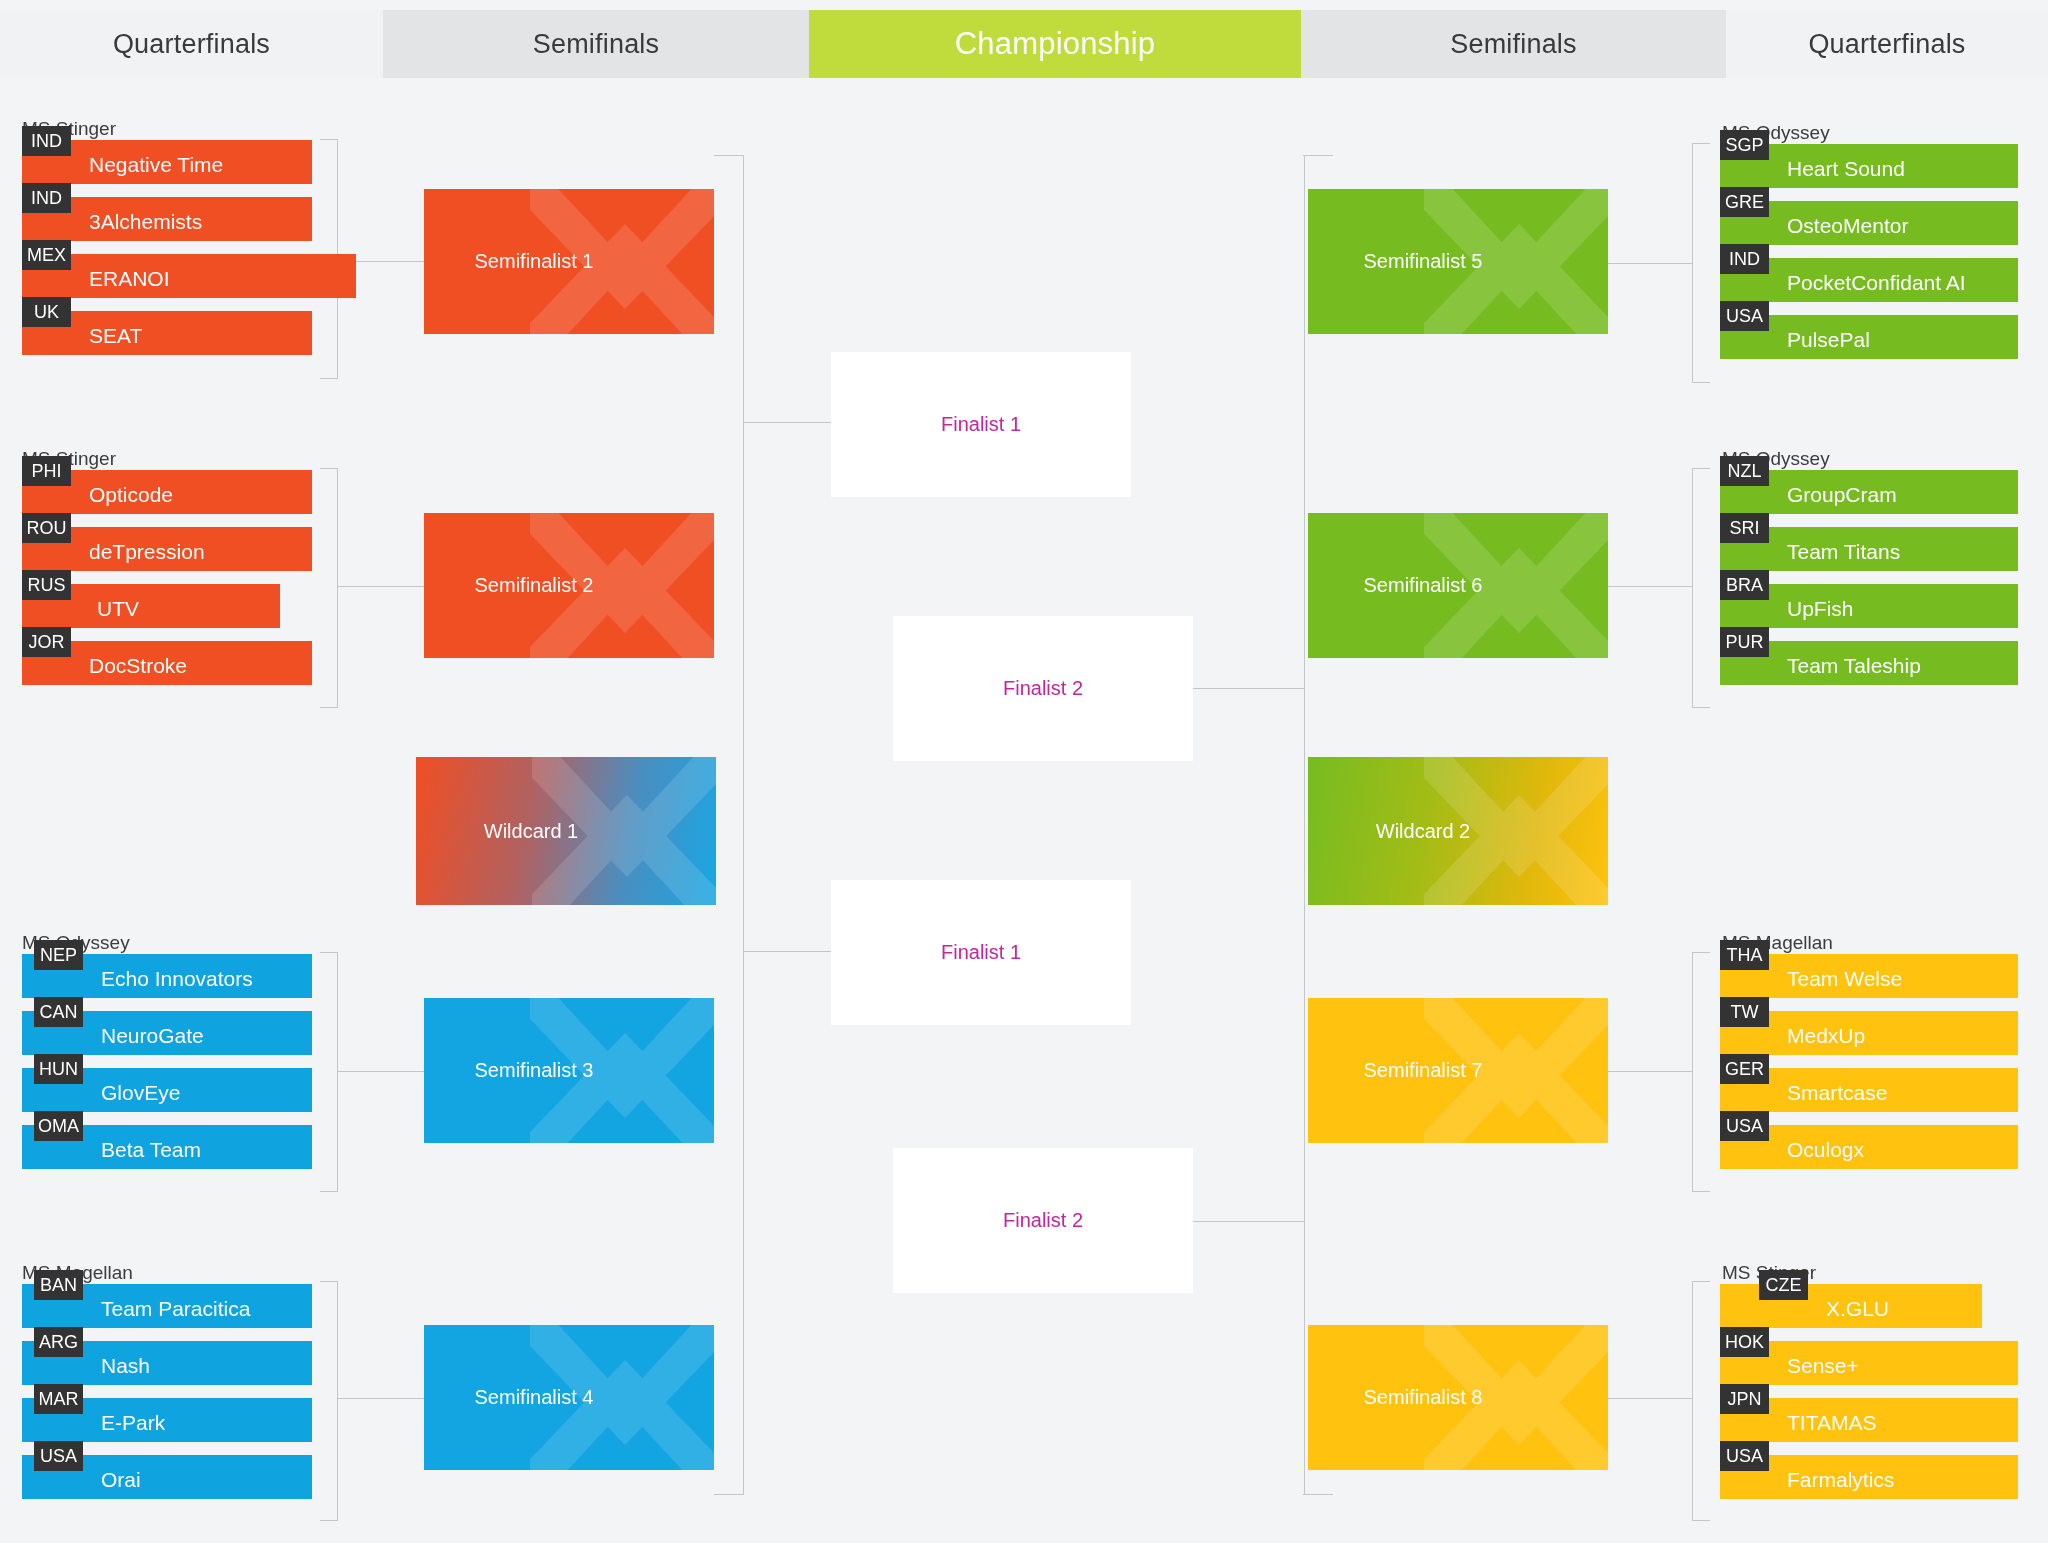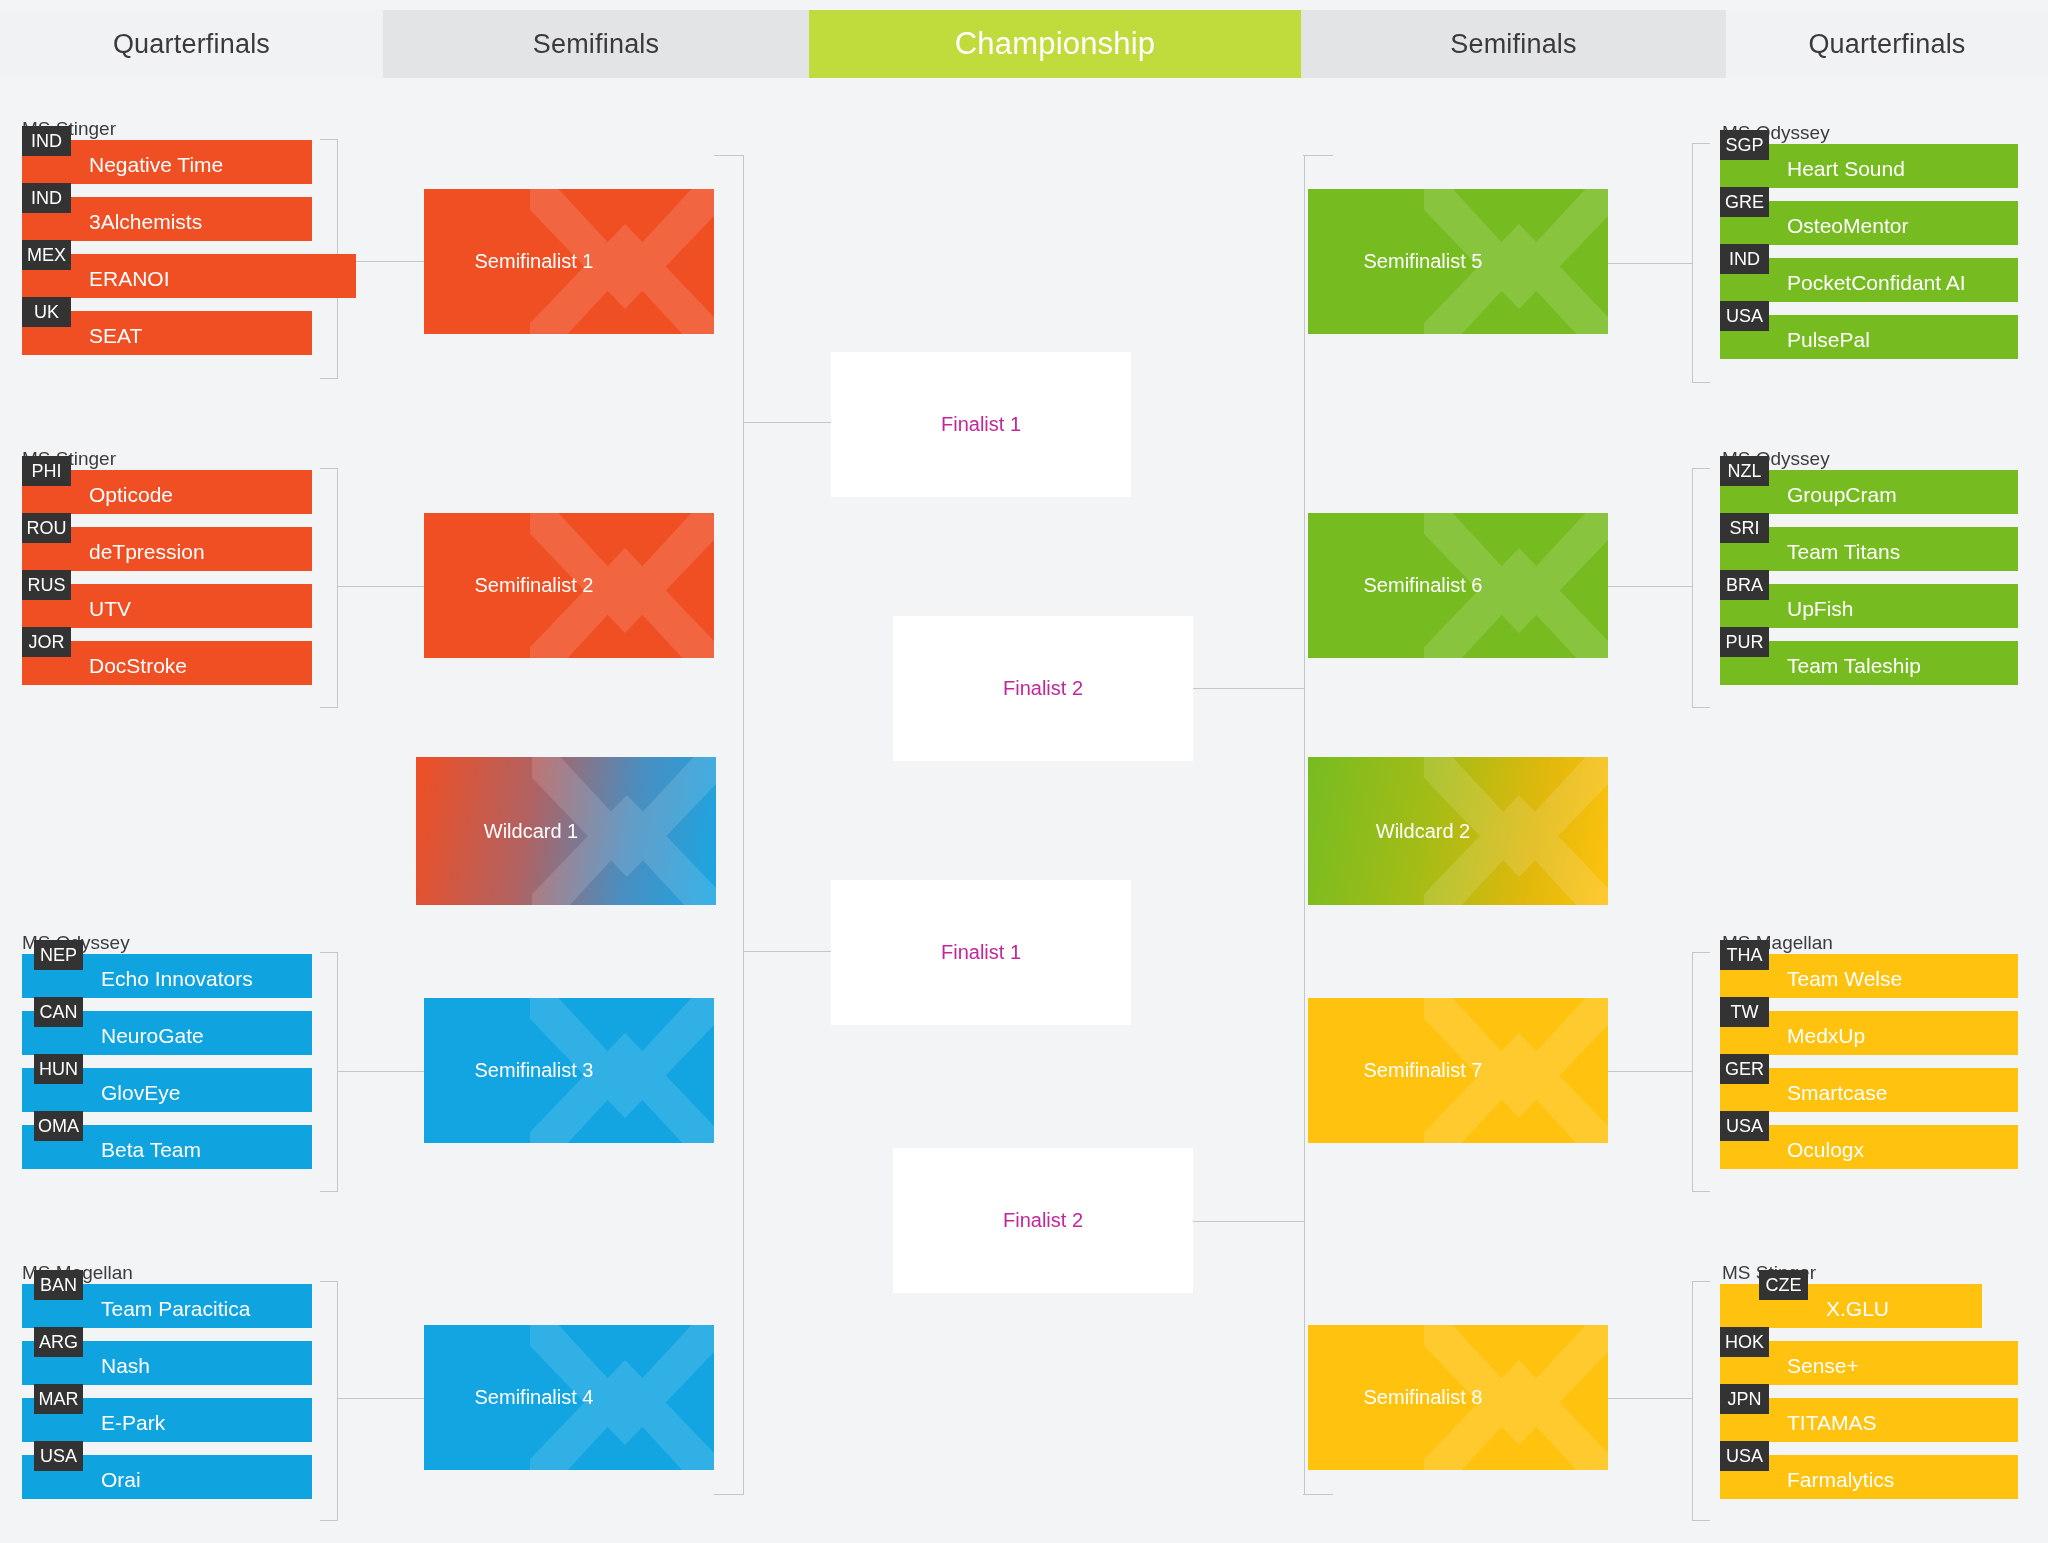--- a/index.html
+++ b/index.html
@@ -173,21 +173,21 @@
 
   <div class="grp-label" style="left:22px;top:448px;">MS Stinger</div>
   <div class="team c-orange" style="left:22px;top:470px;width:290px;">
     <span class="flag">PHI</span>
     <span class="tname">Opticode</span>
   </div>
   <div class="team c-orange" style="left:22px;top:527px;width:290px;">
     <span class="flag">ROU</span>
     <span class="tname">deTpression</span>
   </div>
-  <div class="team c-orange" style="left:22px;top:584px;width:290px;">
+  <div class="team c-orange" style="left:22px;top:584px;width:258px;gap:8px;">
     <span class="flag">RUS</span>
     <span class="tname">UTV</span>
   </div>
   <div class="team c-orange" style="left:22px;top:641px;width:290px;">
     <span class="flag">JOR</span>
     <span class="tname">DocStroke</span>
   </div>
 
   <div class="grp-label" style="left:22px;top:932px;">MS Odyssey</div>
   <div class="team c-blue" style="left:22px;top:954px;width:290px;">

